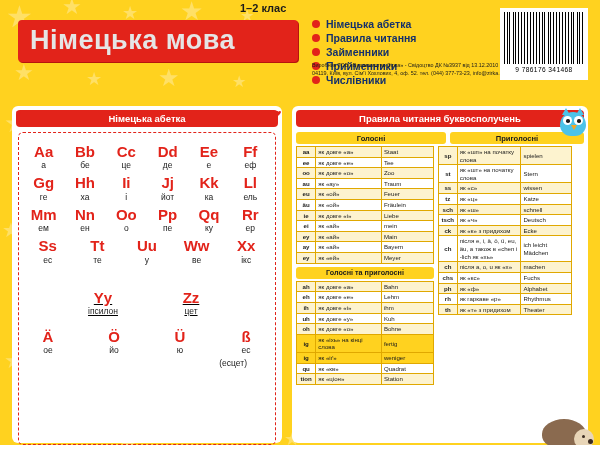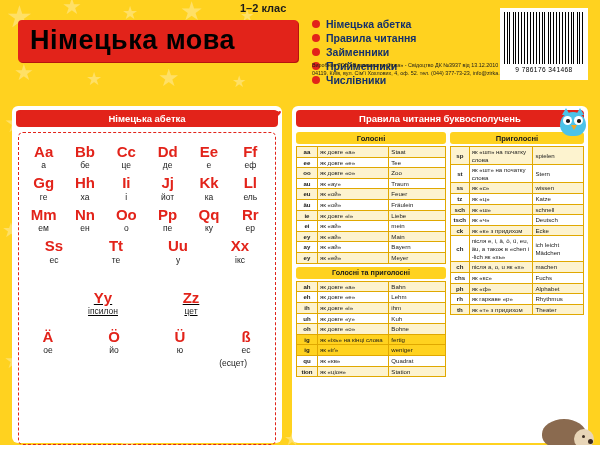--- a/index.html
+++ b/index.html
@@ -20,21 +20,21 @@
   }
   .header .star {
     position:absolute; color:#ffe066; font-size:30px; line-height:1;
   }
   .hdr-title-wrap {
     position:absolute; left:18px; top:20px; width:280px; height:46px;
   }
   .hdr-title {
     display:block;
     background:#e2231a;
-    color:#000000;
+    color:#e5e5e5;
     font-weight:bold;
     font-size:27px;
     letter-spacing:.5px;
     padding:5px 10px 6px 12px;
     border-radius:4px;
     white-space:nowrap;
     box-shadow:1px 1px 0 #b5140d;
   }
   .grade-badge {
     position:absolute; left:240px; top:2px;
@@ -104,21 +104,21 @@
   .sub-head {
     display:flex; gap:4px; margin:2px 0 2px 0;
   }
   .sub-head div {
     background:#ffd21f; color:#1b1b1b; font-size:7.6px; font-weight:bold;
     text-align:center; border-radius:3px; padding:1.5px 0;
   }
   .sub-vow { width:150px; }
   .sub-con { width:134px; }
   .cols { display:flex; gap:4px; }
-  .col-left { width:150px; }
+  .col-left { width:138px; }
   .col-right { width:134px; }
 
   table.rt { border-collapse:collapse; width:100%; table-layout:fixed; }
   table.rt td {
     border:.6px solid #e0a800; font-size:6.1px; padding:1px 2px;
     vertical-align:middle; line-height:1.25; color:#1b1b1b;
   }
   td.sym { color:#e2231a; font-weight:bold; text-align:center; width:17px; }
   td.rule { width:58px; }
   td.ex { color:#1b1b1b; width:46px; }
@@ -373,20 +373,24 @@
           </div>
           <div class="alpha-cell">
             <div class="alpha-letter">Tt</div>
             <div class="alpha-name">те</div>
           </div>
           <div class="alpha-cell">
             <div class="alpha-letter">Uu</div>
             <div class="alpha-name">у</div>
           </div>
           <div class="alpha-cell">
+            <div class="alpha-letter">Ww</div>
+            <div class="alpha-name">ве</div>
+          </div>
+          <div class="alpha-cell">
             <div class="alpha-letter">Xx</div>
             <div class="alpha-name">ікс</div>
           </div>
         </div>
 
         <div class="alpha-row alpha-center" style="margin-top:24px;text-decoration:underline;">
           <div class="alpha-cell">
             <div class="alpha-letter">Yy</div>
             <div class="alpha-name">іпсилон</div>
           </div>

